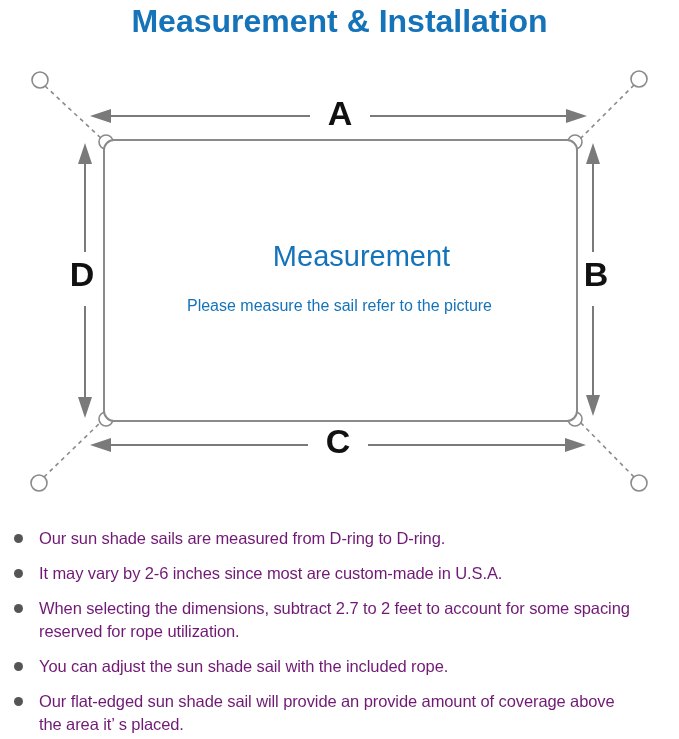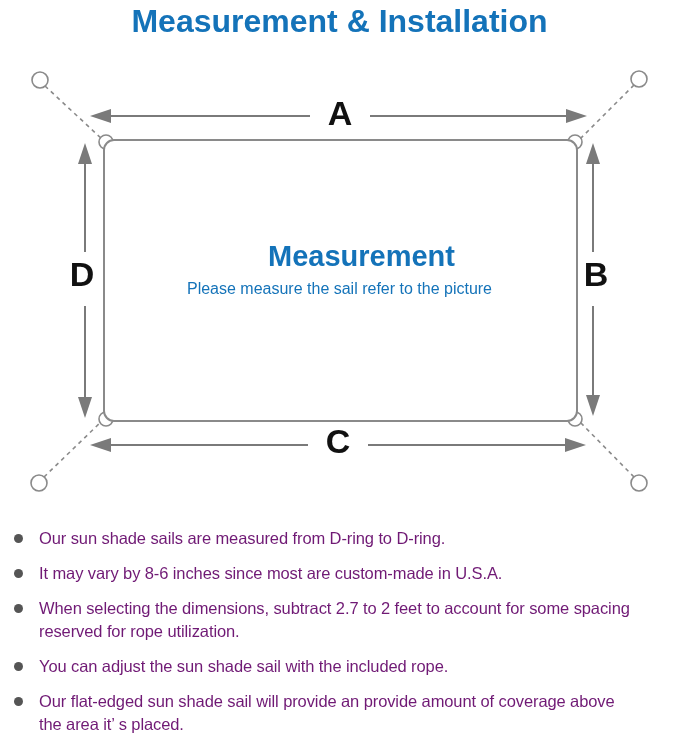--- a/index.html
+++ b/index.html
@@ -32,24 +32,24 @@
   .dim-label-a { left: 316px; top: 95px; }
   .dim-label-b { left: 572px; top: 256px; }
   .dim-label-c { left: 314px; top: 423px; }
   .dim-label-d { left: 58px;  top: 256px; }
 
   .center-text {
     position: absolute; top: 240px; left: 0; width: 679px;
     text-align: center;
   }
   .center-title {
-    font-size: 29px; font-weight: bold; color: #1473b9; padding-left: 44px;
+    font-size: 29px; font-weight: normal; color: #1473b9; padding-left: 44px;
   }
   .center-subtitle {
-    margin-top: 7px;
+    margin-top: 24px;
     font-size: 16px; color: #1473b9;
   }
 
   .notes {
     position: absolute; top: 527px; left: 12px; width: 657px;
     display: flex; flex-direction: column; gap: 12px;
   }
   .note-item { display: flex; align-items: flex-start; }
   .note-dot {
     flex: 0 0 auto;
@@ -138,21 +138,21 @@
     <div class="center-subtitle">Please measure the sail refer to the picture</div>
   </div>
 
   <div class="notes">
     <div class="note-item">
       <span class="note-dot"></span>
       <span class="note-text">Our sun shade sails are measured from D-ring to D-ring.</span>
     </div>
     <div class="note-item">
       <span class="note-dot"></span>
-      <span class="note-text">It may vary by 8-6 inches since most are custom-made in U.S.A.</span>
+      <span class="note-text">It may vary by 2-6 inches since most are custom-made in U.S.A.</span>
     </div>
     <div class="note-item">
       <span class="note-dot"></span>
       <span class="note-text">When selecting the dimensions, subtract 2.7 to 2 feet to account for some spacing
 reserved for rope utilization.</span>
     </div>
     <div class="note-item">
       <span class="note-dot"></span>
       <span class="note-text">You can adjust the sun shade sail with the included rope.</span>
     </div>

